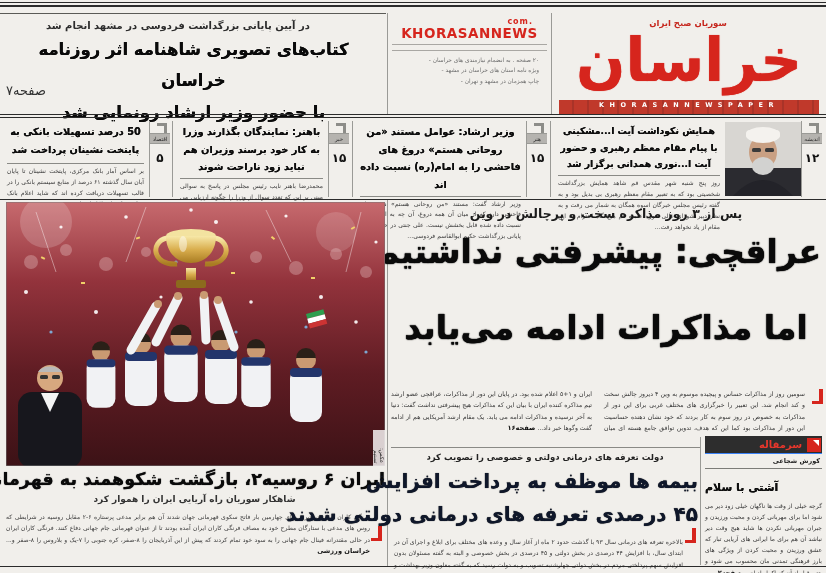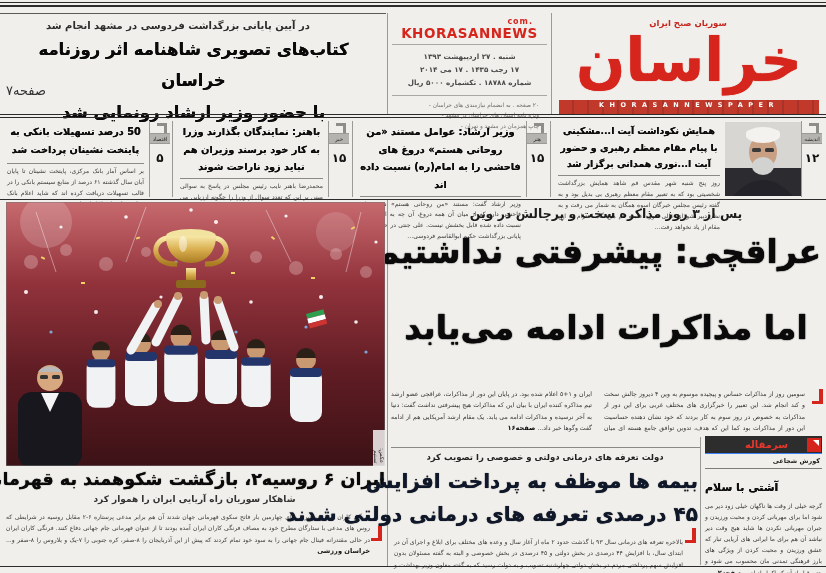--- a/index.html
+++ b/index.html
@@ -63,21 +63,21 @@
   .health{position:absolute;left:392px;top:452px;width:306px;text-align:center;}
   .health-kicker{font-size:8.5px;font-weight:bold;color:#222;}
   .health-h{font-size:20px;font-weight:bold;color:#0f172a;margin-top:7px;white-space:nowrap;text-shadow:0 0 .8px #0a0a0a;}
   .health-h2{margin-top:9px;}
   .health-body{text-align:justify;margin-top:10px;font-size:6.1px;color:#3c3c3c;line-height:1.85;padding-right:15px;padding-left:2px;}
   
   .editorial{position:absolute;left:705px;top:436px;width:117px;}
   .ed-bar{height:17px;background:#2d2d2d;display:flex;align-items:center;direction:rtl;}
   .ed-flag{width:14px;height:14px;background:#d6251d;margin:1px 1px 1px 0;position:relative;flex:0 0 14px;}
   .ed-flag-fold{position:absolute;top:2px;right:2px;width:0;height:0;border-top:6px solid #fff;border-left:6px solid transparent;}
-  .ed-label{color:#e8372c;font-size:10px;font-weight:bold;padding-right:19px;}
+  .ed-label{color:#e8372c;font-size:10px;font-weight:bold;padding-right:5px;}
   .ed-author{border-bottom:1px solid #7c7c78;border-top:1px solid #3b82f6;padding:3px 2px;font-size:6.5px;
              font-weight:bold;color:#222;text-align:right;}
   .ed-title{margin-top:12px;font-size:11px;font-weight:bold;color:#0d0d0d;text-align:left;text-shadow:0 0 .5px #0d0d0d;}
   .ed-body{margin-top:6px;font-size:6px;line-height:1.85;text-align:justify;color:#333;}
 </style>
 </head>
 <body>
 
 <div class="page">
 
@@ -89,25 +89,20 @@
     <div class="lead-kicker">در آیین پایانی بزرگداشت فردوسی در مشهد انجام شد</div>
     <div class="lead-h">کتاب‌های تصویری شاهنامه اثر روزنامه خراسان</div>
     <div class="lead-h" style="margin-top:2px;">با حضور وزیر ارشاد رونمایی شد</div>
     <div class="lead-pg">صفحه۷</div>
   </article>
 
   <div class="mid-col">
     <div class="site">
       <span class="tld">com.</span>
       <span class="sname">KHORASANNEWS</span>
-    </div>
-    <div class="dates">
-      <div>شنبه . ۲۷ اردیبهشت ۱۳۹۳</div>
-      <div>۱۷ رجب ۱۴۳۵ . ۱۷ می ۲۰۱۴</div>
-      <div>شماره ۱۸۷۸۸ . تکشماره ۵۰۰۰ ریال</div>
     </div>
     <div class="notes">
       <div>۲۰ صفحه . به انضمام نیازمندی های خراسان -</div>
       <div>ویژه نامه استان های خراسان در مشهد -</div>
       <div>چاپ همزمان در مشهد و تهران -</div>
     </div>
   </div>
 
   <div class="logo-area">
     <div class="tagline">سوریان صبح ایران</div>

